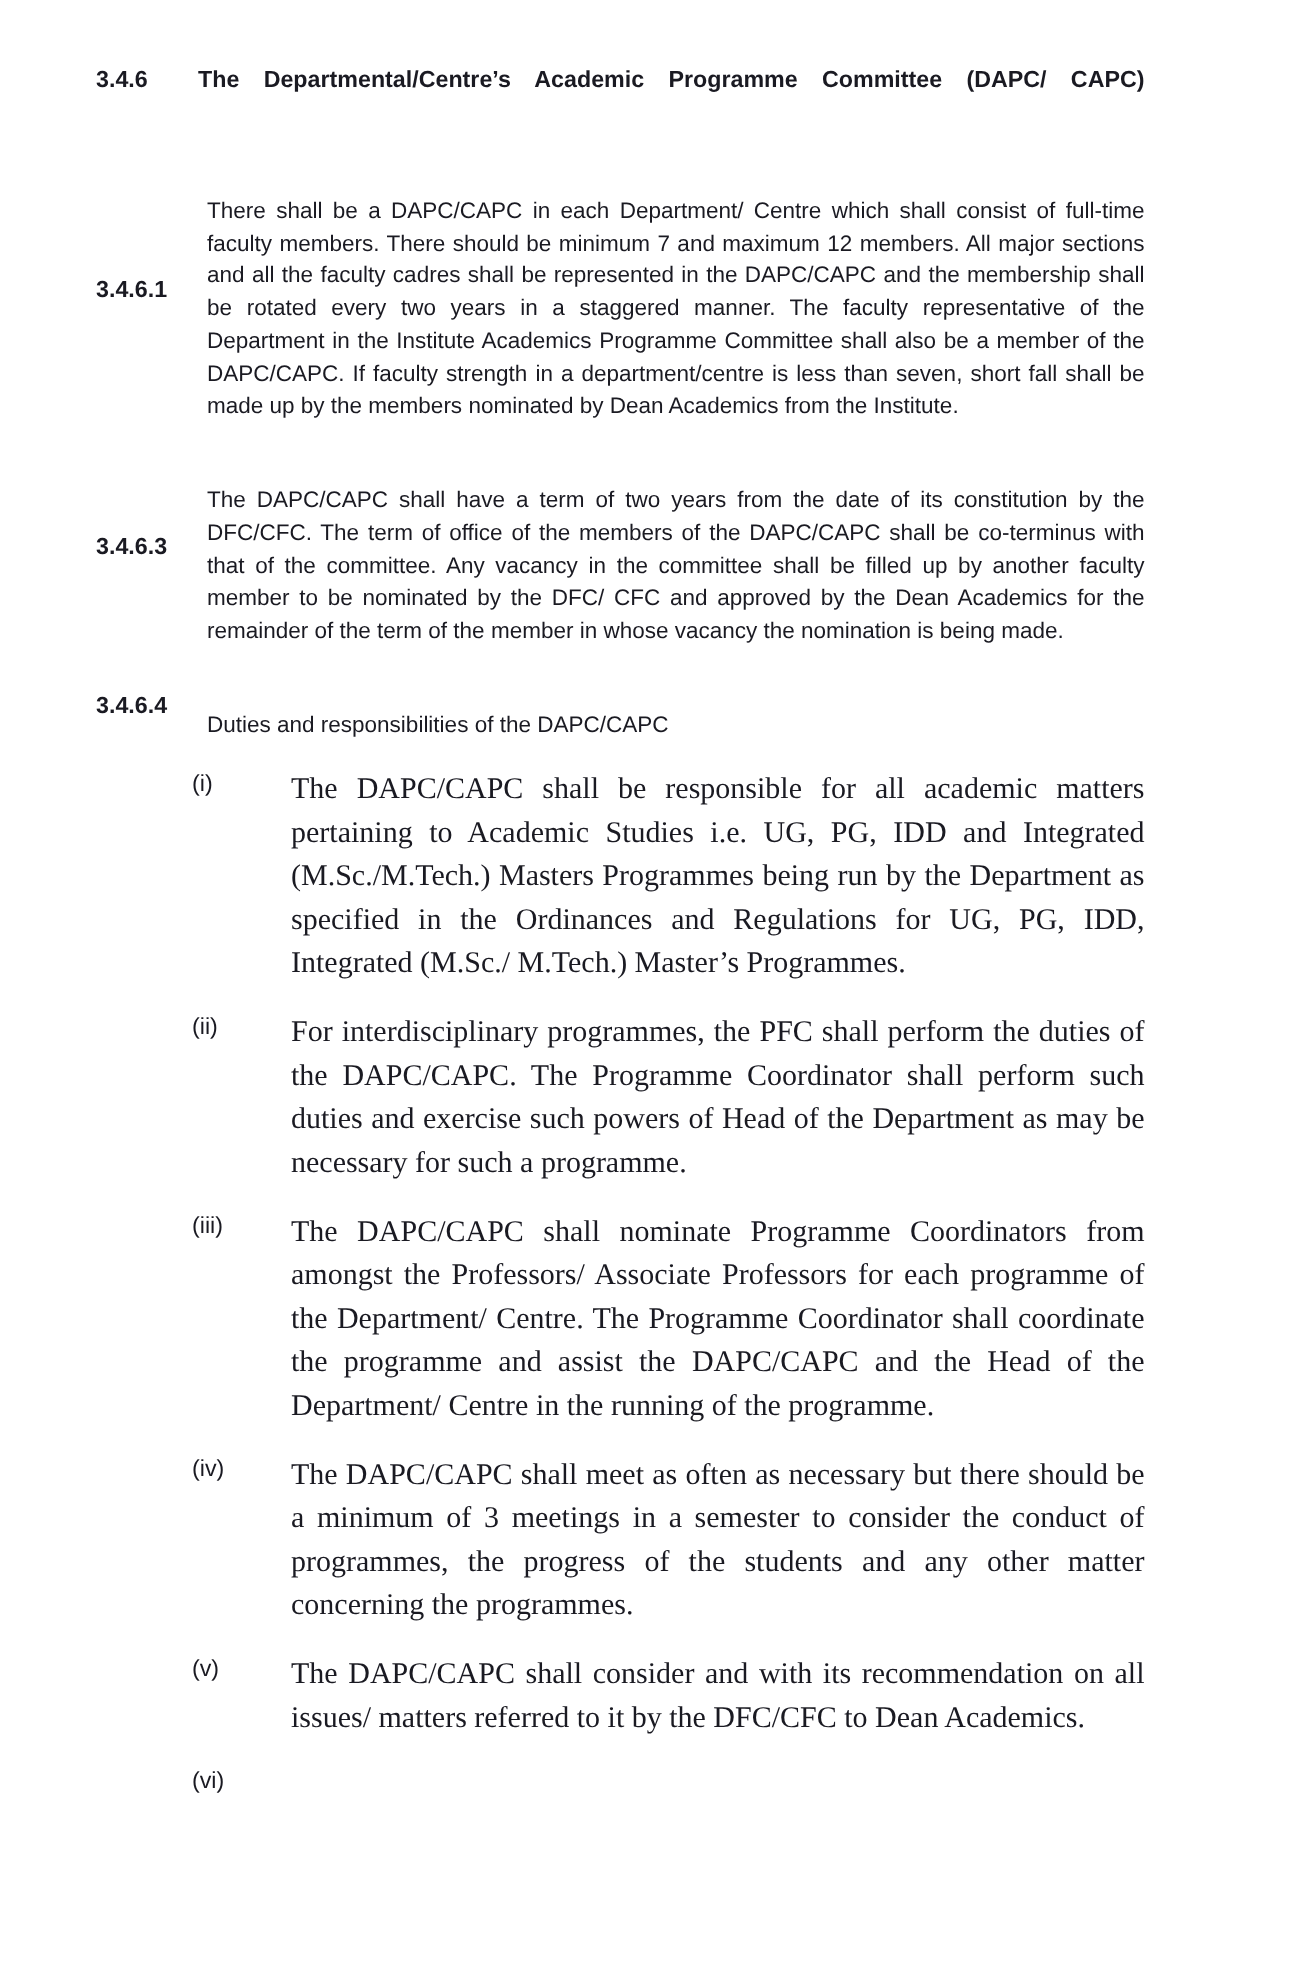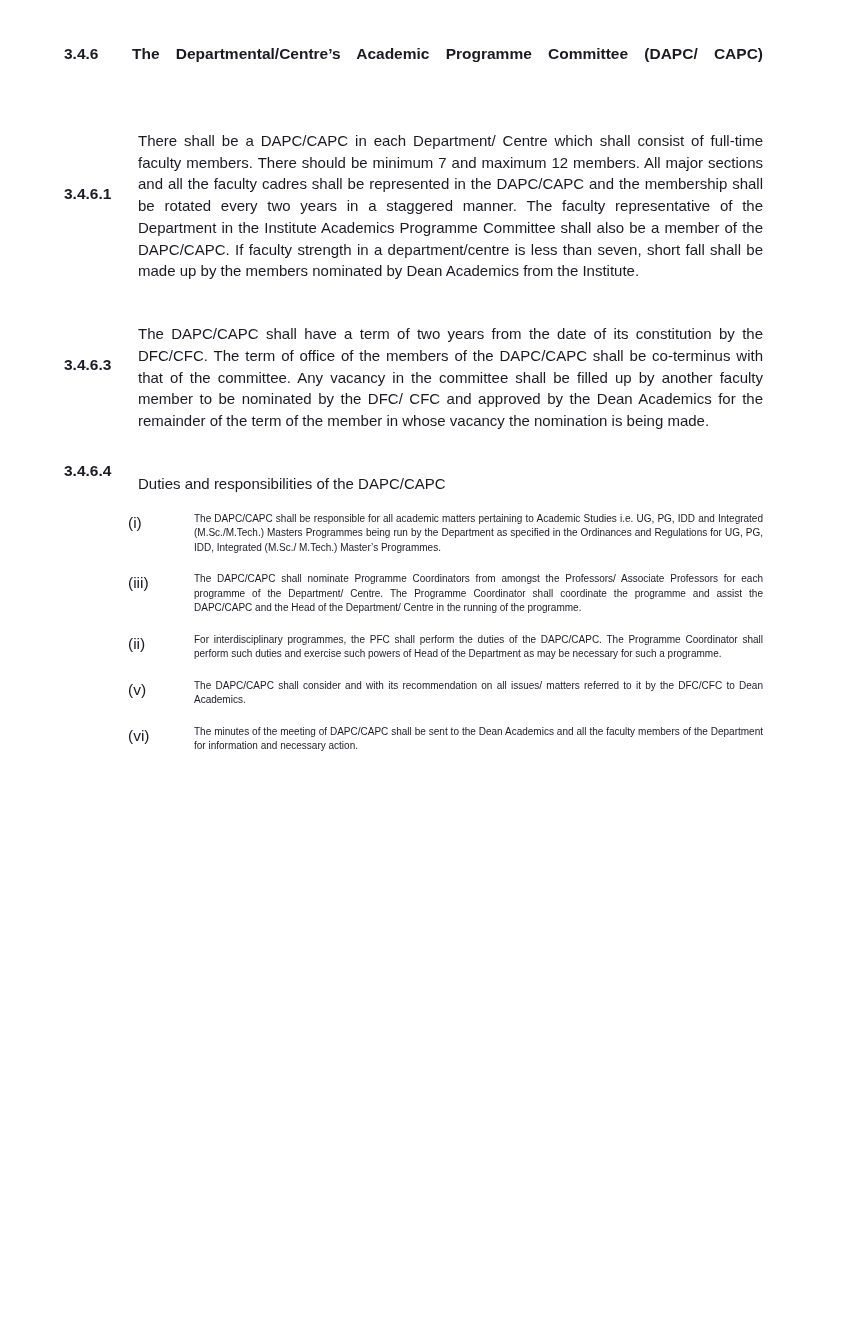--- a/index.html
+++ b/index.html
@@ -89,24 +89,25 @@
     padding-left: 64px;
   }
   .roman-item .rnum {
     width: 66px;
     flex: 0 0 66px;
     font-size: 15.5px;
     line-height: 1.45;
   }
   .roman-item .rbody {
     flex: 1;
-    font-size: 10px;
+    font-size: 20px;
     line-height: 1.45;
     text-align: justify;
     text-justify: inter-word;
+    font-family: Liberation Serif, serif;
   }
 </style>
 </head>
 <body>
 
 <div class="page">
 
   <div class="section-head">
     <div class="num">3.4.6</div>
     <div class="title">The Departmental/Centre’s Academic Programme Committee (DAPC/ CAPC)</div>
@@ -129,35 +130,38 @@
   </div>
 
   <div class="roman-list">
 
     <div class="roman-item">
       <div class="rnum">(i)</div>
       <div class="rbody">The DAPC/CAPC shall be responsible for all academic matters pertaining to Academic Studies i.e. UG, PG, IDD and Integrated (M.Sc./M.Tech.) Masters Programmes being run by the Department as specified in the Ordinances and Regulations for UG, PG, IDD, Integrated (M.Sc./ M.Tech.) Master’s Programmes.</div>
     </div>
 
     <div class="roman-item">
+      <div class="rnum">(ii)</div>
+      <div class="rbody">For interdisciplinary programmes, the PFC shall perform the duties of the DAPC/CAPC. The Programme Coordinator shall perform such duties and exercise such powers of Head of the Department as may be necessary for such a programme.</div>
+    </div>
+
+    <div class="roman-item">
       <div class="rnum">(iii)</div>
       <div class="rbody">The DAPC/CAPC shall nominate Programme Coordinators from amongst the Professors/ Associate Professors for each programme of the Department/ Centre. The Programme Coordinator shall coordinate the programme and assist the DAPC/CAPC and the Head of the Department/ Centre in the running of the programme.</div>
     </div>
 
     <div class="roman-item">
-      <div class="rnum">(ii)</div>
-      <div class="rbody">For interdisciplinary programmes, the PFC shall perform the duties of the DAPC/CAPC. The Programme Coordinator shall perform such duties and exercise such powers of Head of the Department as may be necessary for such a programme.</div>
+      <div class="rnum">(iv)</div>
+      <div class="rbody">The DAPC/CAPC shall meet as often as necessary but there should be a minimum of 3 meetings in a semester to consider the conduct of programmes, the progress of the students and any other matter concerning the programmes.</div>
     </div>
-
 
     <div class="roman-item">
       <div class="rnum">(v)</div>
       <div class="rbody">The DAPC/CAPC shall consider and with its recommendation on all issues/ matters referred to it by the DFC/CFC to Dean Academics.</div>
     </div>
 
     <div class="roman-item">
       <div class="rnum">(vi)</div>
-      <div class="rbody">The minutes of the meeting of DAPC/CAPC shall be sent to the Dean Academics and all the faculty members of the Department for information and necessary action.</div>
     </div>
 
   </div>
 
 </div>
 
 </body></html>

